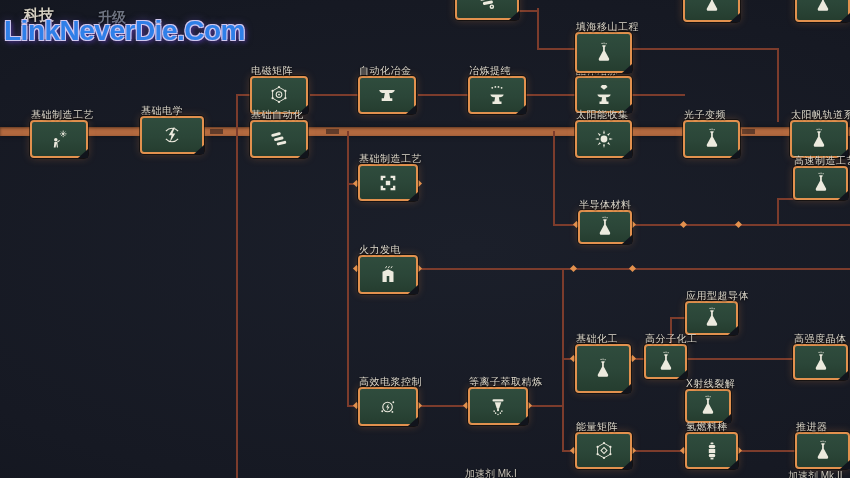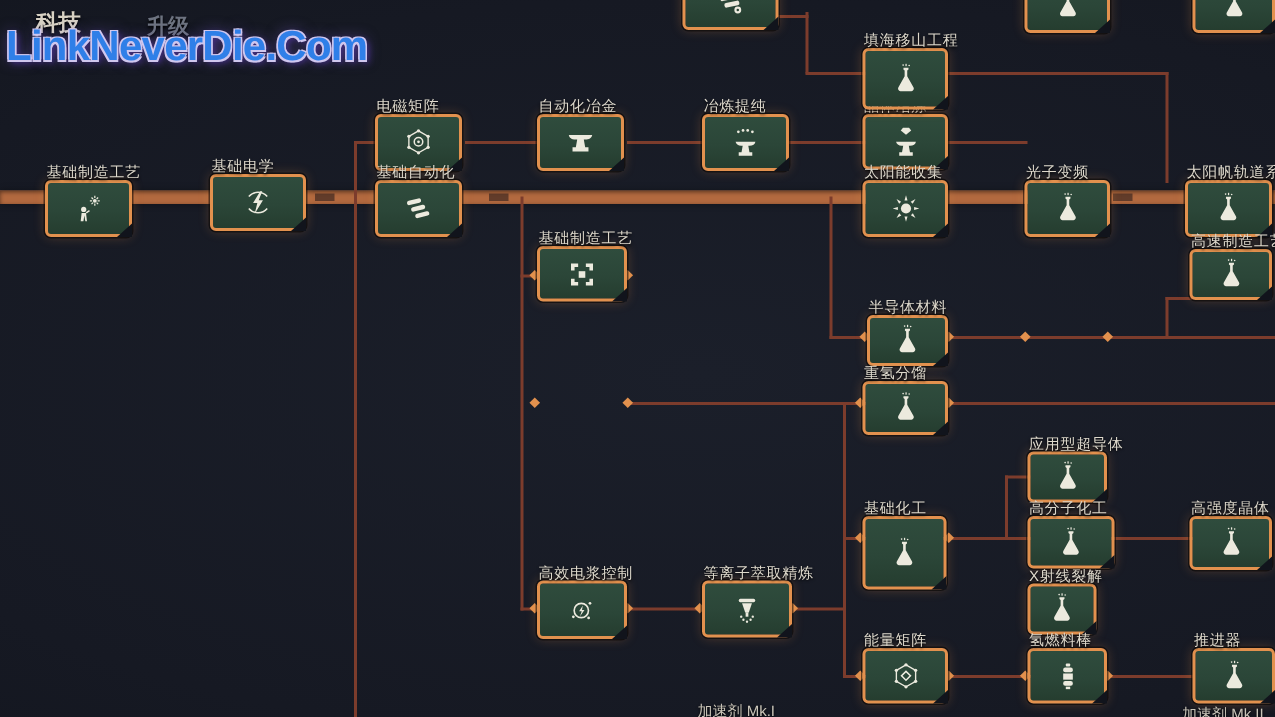--- a/index.html
+++ b/index.html
@@ -293,39 +293,39 @@
     <svg class="icon">
         <use href="#i-assembler"></use>
       </svg>
   </div>
   <div class="node" style="left:578px;top:210px;width:54px;height:34px">
     <div class="nlabel">半导体材料</div>
     <svg class="icon">
         <use href="#i-flask"></use>
       </svg>
   </div>
-  <div class="node" style="left:575px;top:254px;width:57px;height:36px">
-    <div class="nlabel">重氢分馏</div>
-    <svg class="icon">
-        <use href="#i-flask"></use>
+  <div class="node" style="left:358px;top:255px;width:60px;height:39px">
+    <div class="nlabel">火力发电</div>
+    <svg class="icon">
+        <use href="#i-power-plant"></use>
       </svg>
   </div>
   <div class="node" style="left:685px;top:301px;width:53px;height:34px">
     <div class="nlabel">应用型超导体</div>
     <svg class="icon">
         <use href="#i-flask"></use>
       </svg>
   </div>
   <div class="node" style="left:575px;top:344px;width:56px;height:49px">
     <div class="nlabel">基础化工</div>
     <svg class="icon">
         <use href="#i-flask"></use>
       </svg>
   </div>
-  <div class="node" style="left:685px;top:344px;width:58px;height:35px">
+  <div class="node" style="left:644px;top:344px;width:43px;height:35px">
     <div class="nlabel">高分子化工</div>
     <svg class="icon">
         <use href="#i-flask"></use>
       </svg>
   </div>
   <div class="node" style="left:793px;top:344px;width:55px;height:36px">
     <div class="nlabel">高强度晶体</div>
     <svg class="icon">
         <use href="#i-flask"></use>
       </svg>

